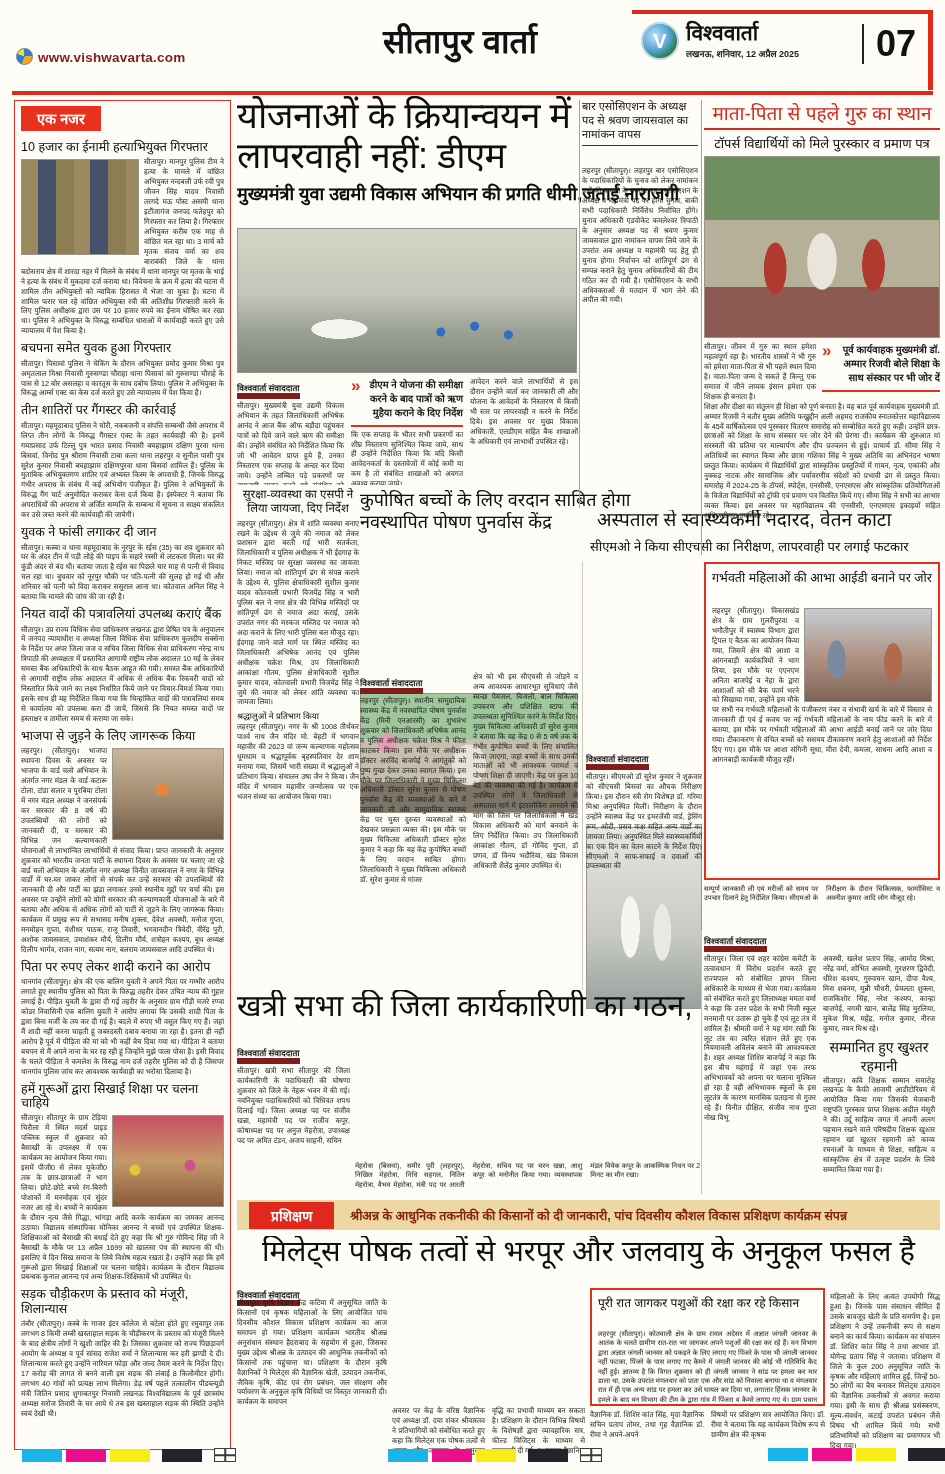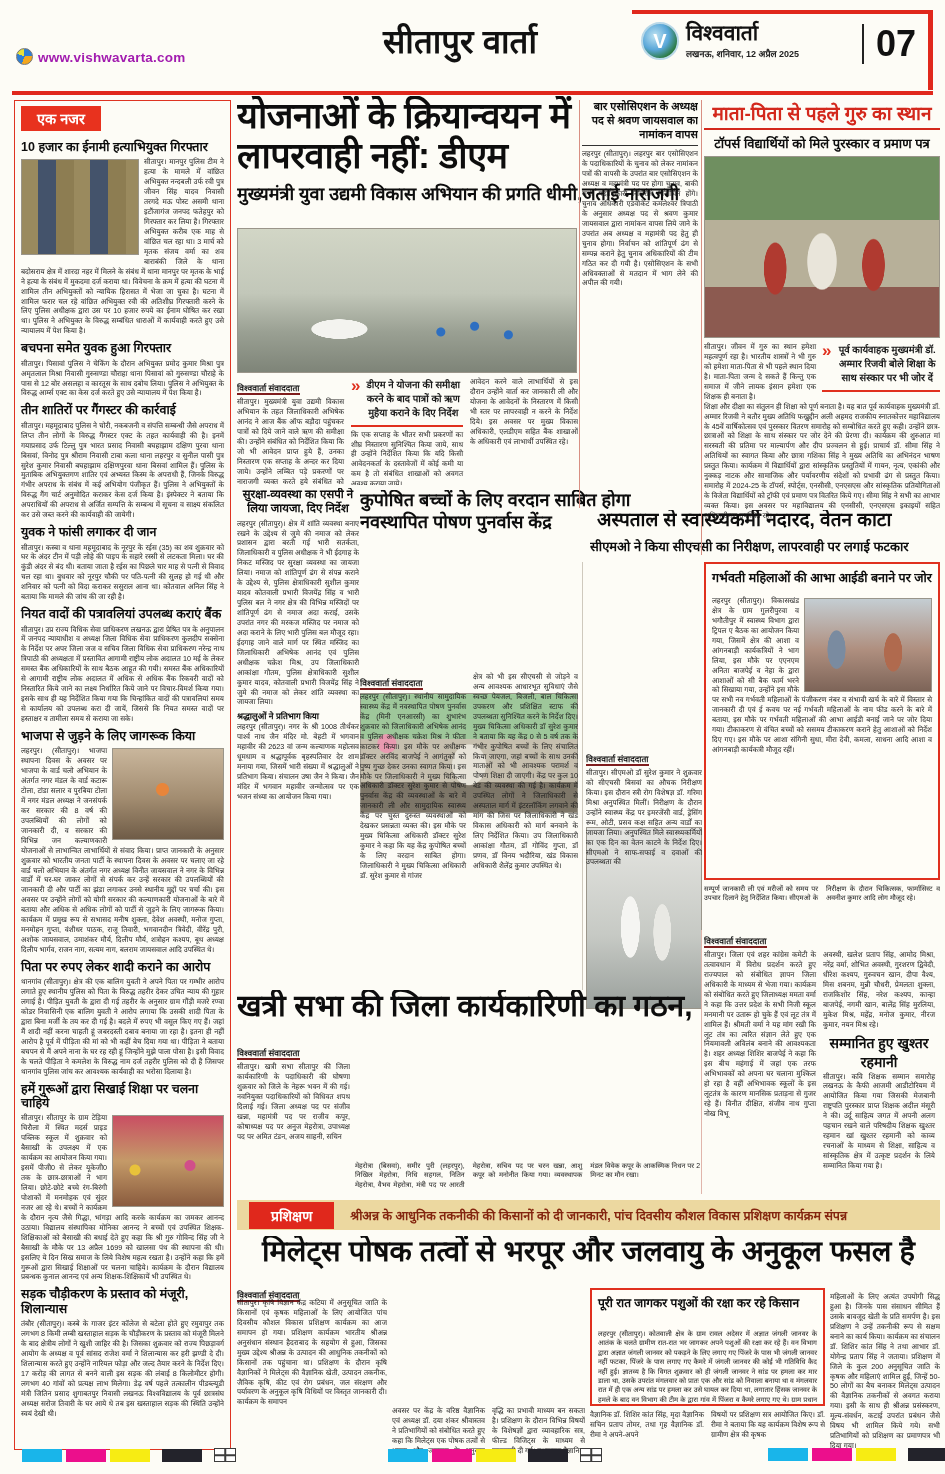--- a/index.html
+++ b/index.html
@@ -2,37 +2,37 @@
 <html lang="hi"><head>
 <meta charset="utf-8">
 <style>
   *{margin:0;padding:0;box-sizing:border-box}
   html,body{background:#e9e7e0}
   body{font-family:"Liberation Sans","DejaVu Sans",sans-serif}
   .page{position:relative;width:945px;height:1474px;margin:0 auto;background:#fdfcf6;overflow:hidden;color:#1a1a1a}
   .abs{position:absolute}
   .bt{font-size:7.2px;line-height:1.38;text-align:justify;color:#1b1b1b}
   .bt-sm{font-size:6.9px;line-height:1.36;text-align:justify;color:#1b1b1b}
-  h1,h2,h3,h4{color:#0d0d0d;font-weight:bold}
-  .byline{font-weight:bold;font-size:8.5px;border-bottom:2px solid #7f1d1d;display:inline-block;margin-bottom:2px}
+  h1,h2,h3,h4{color:#0d0d0d;font-weight:normal}
+  .byline{font-weight:bold;font-size:8.5px;border-bottom:6px solid #7f1d1d;display:inline-block;margin-bottom:2px}
   .clip{overflow:hidden}
   .photo{position:relative;overflow:hidden;border:1px solid #9a958a}
   .vrule{width:1px;background:#d88f82}
   .pullquote{border-bottom:2px solid #e0301e;padding:1px 0 4px;display:flex;gap:3px;align-items:flex-start;margin-bottom:3px}
   .pq-mark{color:#e0301e;font-weight:bold;font-size:17px;line-height:.9;flex:0 0 auto}
-  .pq-text{font-weight:bold;font-size:9.8px;line-height:1.45;text-align:center;flex:1}
+  .pq-text{font-weight:bold;font-size:9.8px;line-height:1.45;text-align:right;flex:1}
   
   .leftcol{left:14px;top:100px;width:217px;height:1350px;border:1px solid #de3322;padding:4px 6px;overflow:hidden}
   .ln-label{display:inline-block;background:#e8321e;color:#fff;font-weight:bold;font-size:14.5px;padding:2px 16px 3px;margin:1px 0 4px}
   .ln-title{font-size:12.5px;line-height:1.15;margin:5px 0 3px}
   .ln-photo-l{float:left;width:118px;height:96px;margin:2px 5px 2px 0}
   .ln-photo-r{float:right;width:112px;height:92px;margin:2px 0 2px 5px}
   .clearfix::after{content:"";display:block;clear:both}
   
-  .site-txt{font-weight:bold;font-size:13.5px;color:#a21caf;letter-spacing:.2px}
+  .site-txt{font-weight:bold;font-size:13.5px;color:#7f1d1d;letter-spacing:.2px}
   .masthead{font-size:33px;font-weight:bold;color:#111;text-align:center}
   .brand-name{font-size:21px;font-weight:bold;color:#111;line-height:1.05}
   .brand-date{font-size:9px;font-weight:bold;color:#222;margin-top:3px}
   .pagenum{font-size:36px;font-weight:bold;color:#111;border-left:2px solid #222;padding:2px 0 2px 12px;line-height:1}
   .globe{width:17px;height:17px;border-radius:50%;background:conic-gradient(#2f7fd4 0 90deg,#f4a71d 90deg 200deg,#2f7fd4 200deg 290deg,#e8e13a 290deg);display:inline-block;margin-right:5px;vertical-align:-3px;border:1px solid #777}
   .vlogo{width:38px;height:38px;border-radius:50%;background:radial-gradient(circle at 35% 35%,#bfe3f2,#58a6d8 45%,#2c7a3f 75%,#1d5b30);color:#fff;font-weight:bold;font-size:20px;display:flex;align-items:center;justify-content:center;border:2px solid #b9d8e8}
   
   .cbar{display:flex;align-items:center;gap:4px}
   .cb{width:40px;height:13px}
   .regmark{width:22px;height:14px;border:1.5px solid #3c3c3c;position:relative;background:#fff;margin-left:8px}
@@ -138,21 +138,21 @@
     <div style="width:106px">
       <span class="byline">विश्ववार्ता संवाददाता</span>
       <p class="bt">लहरपुर (सीतापुर)। स्थानीय सामुदायिक स्वास्थ्य केंद्र में नवस्थापित पोषण पुनर्वास केंद्र (मिनी एनआरसी) का शुभारंभ शुक्रवार को जिलाधिकारी अभिषेक आनंद व पुलिस अधीक्षक चक्रेश मिश्र ने फीता काटकर किया। इस मौके पर अधीक्षक डॉक्टर अरविंद बाजपेई ने आगंतुकों को पुष्प गुच्छ देकर उनका स्वागत किया। इस मौके पर जिलाधिकारी ने मुख्य चिकित्सा अधिकारी डॉक्टर सुरेश कुमार से पोषण पुनर्वास केंद्र की व्यवस्थाओं के बारे में जानकारी ली और सामुदायिक स्वास्थ्य केंद्र पर चुस्त दुरुस्त व्यवस्थाओं को देखकर प्रसन्नता व्यक्त की। इस मौके पर मुख्य चिकित्सा अधिकारी डॉक्टर सुरेश कुमार ने कहा कि यह केंद्र कुपोषित बच्चों के लिए वरदान साबित होगा। जिलाधिकारी ने मुख्य चिकित्सा अधिकारी डॉ. सुरेश कुमार से गांजर</p>
     </div>
     <div style="width:105px">
       <p class="bt">क्षेत्र को भी इस सीएचसी से जोड़ने व अन्य आवश्यक आधारभूत सुविधाएं जैसे स्वच्छ पेयजल, बिजली, बाल चिकित्सा उपकरण और प्रशिक्षित स्टाफ की उपलब्धता सुनिश्चित करने के निर्देश दिए। मुख्य चिकित्सा अधिकारी डॉ सुरेश कुमार ने बताया कि यह केंद्र 0 से 5 वर्ष तक के गंभीर कुपोषित बच्चों के लिए संचालित किया जाएगा, जहां बच्चों के साथ उनकी माताओं को भी आवश्यक परामर्श व पोषण शिक्षा दी जाएगी। केंद्र पर कुल 10 बेड की व्यवस्था की गई है। कार्यक्रम में उपस्थित लोगों ने जिलाधिकारी से अस्पताल मार्ग में इंटरलॉकिंग लगवाने की मांग की जिस पर जिलाधिकारी ने खंड विकास अधिकारी को मार्ग बनवाने के लिए निर्देशित किया। उप जिलाधिकारी आकांक्षा गौतम, डॉ गोविंद गुप्ता, डॉ प्रणव, डॉ विनय भदौरिया, खंड विकास अधिकारी शैलेंद्र कुमार उपस्थित थे।</p>
     </div>
   </div>
 
   <div class="abs clip" style="left:582px;top:100px;width:116px;height:408px">
-    <h3 style="font-size:11px;line-height:1.25;text-align:right;border-bottom:1px solid #333;padding-bottom:4px;margin-bottom:3px">बार एसोसिएशन के अध्यक्ष पद से श्रवण जायसवाल का नामांकन वापस</h3>
+    <h3 style="font-size:11px;line-height:1.25;text-align:left;border-bottom:1px solid #333;padding-bottom:4px;margin-bottom:20px">बार एसोसिएशन के अध्यक्ष पद से श्रवण जायसवाल का नामांकन वापस</h3>
     <p class="bt">लहरपुर (सीतापुर)। लहरपुर बार एसोसिएशन के पदाधिकारियों के चुनाव को लेकर नामांकन पत्रों की वापसी के उपरांत बार एसोसिएशन के अध्यक्ष व महामंत्री पद पर होगा चुनाव, बाकी सभी पदाधिकारी निर्विरोध निर्वाचित होंगे। चुनाव अधिकारी एडवोकेट कमलेश्वर त्रिपाठी के अनुसार अध्यक्ष पद से श्रवण कुमार जायसवाल द्वारा नामांकन वापस लिये जाने के उपरांत अब अध्यक्ष व महामंत्री पद हेतु ही चुनाव होगा। निर्वाचन को शांतिपूर्ण ढंग से सम्पन्न कराने हेतु चुनाव अधिकारियों की टीम गठित कर दी गयी है। एसोसिएशन के सभी अधिवक्ताओं से मतदान में भाग लेने की अपील की गयी।</p>
   </div>
 
   <div class="abs clip" style="left:590px;top:537px;width:350px;height:20px">
     <h3 style="font-size:13px;white-space:nowrap">सीएमओ ने किया सीएचसी का निरीक्षण, लापरवाही पर लगाई फटकार</h3>
   </div>
   <div class="abs clip" style="left:597px;top:510px;width:343px;height:24px">
     <h2 style="font-size:19px;line-height:1.05;white-space:nowrap">अस्पताल से स्वास्थ्यकर्मी नदारद, वेतन काटा</h2>
   </div>
   <div class="abs photo" style="left:586px;top:562px;width:116px;height:182px;background:radial-gradient(ellipse 16px 52px at 38% 55%,#f5f5f2 0 58%,transparent 60%),radial-gradient(ellipse 15px 48px at 66% 58%,#e9e9e4 0 58%,transparent 60%),linear-gradient(180deg,#e6e6e2,#c6c9c4 60%,#9aa09c)"></div>
@@ -171,21 +171,21 @@
         <div class="pullquote">
           <span class="pq-mark">»</span>
           <span class="pq-text">पूर्व कार्यवाहक मुख्यमंत्री डॉ. अम्मार रिजवी बोले शिक्षा के साथ संस्कार पर भी जोर दें</span>
         </div>
       </div>
     </div>
     <p class="bt">शिक्षा और दीक्षा का संतुलन ही शिक्षा को पूर्ण बनाता है। यह बात पूर्व कार्यवाहक मुख्यमंत्री डॉ. अम्मार रिजवी ने बतौर मुख्य अतिथि फख्रुद्दीन अली अहमद राजकीय स्नातकोत्तर महाविद्यालय के 45वें वार्षिकोत्सव एवं पुरस्कार वितरण समारोह को सम्बोधित करते हुए कही। उन्होंने छात्र-छात्राओं को शिक्षा के साथ संस्कार पर जोर देने की प्रेरणा दी। कार्यक्रम की शुरुआत मां सरस्वती की प्रतिमा पर माल्यार्पण और दीप प्रज्वलन से हुई। प्राचार्य डॉ. सीमा सिंह ने अतिथियों का स्वागत किया और छात्रा गशिका सिंह ने मुख्य अतिथि का अभिनंदन भाषण प्रस्तुत किया। कार्यक्रम में विद्यार्थियों द्वारा सांस्कृतिक प्रस्तुतियों में गायन, नृत्य, एकांकी और नुक्कड़ नाटक और सामाजिक और पर्यावरणीय संदेशों को प्रभावी ढंग से प्रस्तुत किया। समारोह में 2024-25 के टॉपर्स, स्पोर्ट्स, एनसीसी, एनएसएस और सांस्कृतिक प्रतियोगिताओं के विजेता विद्यार्थियों को ट्रॉफी एवं प्रमाण पत्र वितरित किये गए। सीमा सिंह ने सभी का आभार व्यक्त किया। इस अवसर पर महाविद्यालय की एनसीसी, एनएसएस इकाइयों सहित अधिकारीगण उपस्थित रहे।</p>
   </div>
 
   <div class="abs clip" style="left:704px;top:562px;width:236px;height:318px;border:2px solid #e0301e;padding:5px 6px;background:#fffdf7">
-    <h3 style="font-size:12.5px;text-align:center;margin-bottom:10px">गर्भवती महिलाओं की आभा आईडी बनाने पर जोर</h3>
+    <h3 style="font-size:12.5px;text-align:center;margin-bottom:20px">गर्भवती महिलाओं की आभा आईडी बनाने पर जोर</h3>
     <div class="photo" style="float:right;width:128px;height:94px;margin:2px 0 3px 5px;background:radial-gradient(ellipse 16px 34px at 25% 55%,#7a8ba0 0 55%,transparent 58%),radial-gradient(ellipse 16px 34px at 70% 58%,#b06a4e 0 55%,transparent 58%),linear-gradient(180deg,#c4cdd2,#af8f7f 55%,#7d6458)"></div>
     <p class="bt">लहरपुर (सीतापुर)। विकासखंड क्षेत्र के ग्राम गुलरीपुरवा व भगौतीपुर में स्वास्थ्य विभाग द्वारा ट्रिपल ए बैठक का आयोजन किया गया, जिसमें क्षेत्र की आशा व आंगनबाड़ी कार्यकत्रियों ने भाग लिया, इस मौके पर एएनएम अनिता बाजपेई व नेहा के द्वारा आशाओं को सी बैक फार्म भरने को सिखाया गया, उन्होंने इस मौके पर सभी नव गर्भवती महिलाओं के पंजीकरण नंबर व संभावी खर्च के बारे में विस्तार से जानकारी दी एवं ई कवच पर नई गर्भवती महिलाओं के नाम फीड करने के बारे में बताया, इस मौके पर गर्भवती महिलाओं की आभा आईडी बनाई जाने पर जोर दिया गया। टीकाकरण से वंचित बच्चों को ससमय टीकाकरण कराने हेतु आशाओं को निर्देश दिए गए। इस मौके पर आशा संगिनी सुधा, मीरा देवी, कमला, साधना आदि आशा व आंगनबाड़ी कार्यकत्री मौजूद रहीं।</p>
   </div>
 
   <div class="abs clip" style="left:704px;top:884px;width:236px;height:44px;column-count:2;column-gap:8px">
     <p class="bt-sm">सम्पूर्ण जानकारी ली एवं मरीजों को समय पर उपचार दिलाने हेतु निर्देशित किया। सीएमओ के निरीक्षण के दौरान चिकित्सक, फार्मासिस्ट व अवनीश कुमार आदि लोग मौजूद रहे।</p>
   </div>
 
   <div class="abs clip" style="left:704px;top:930px;width:236px;height:264px">
     <span class="byline">विश्ववार्ता संवाददाता</span>

